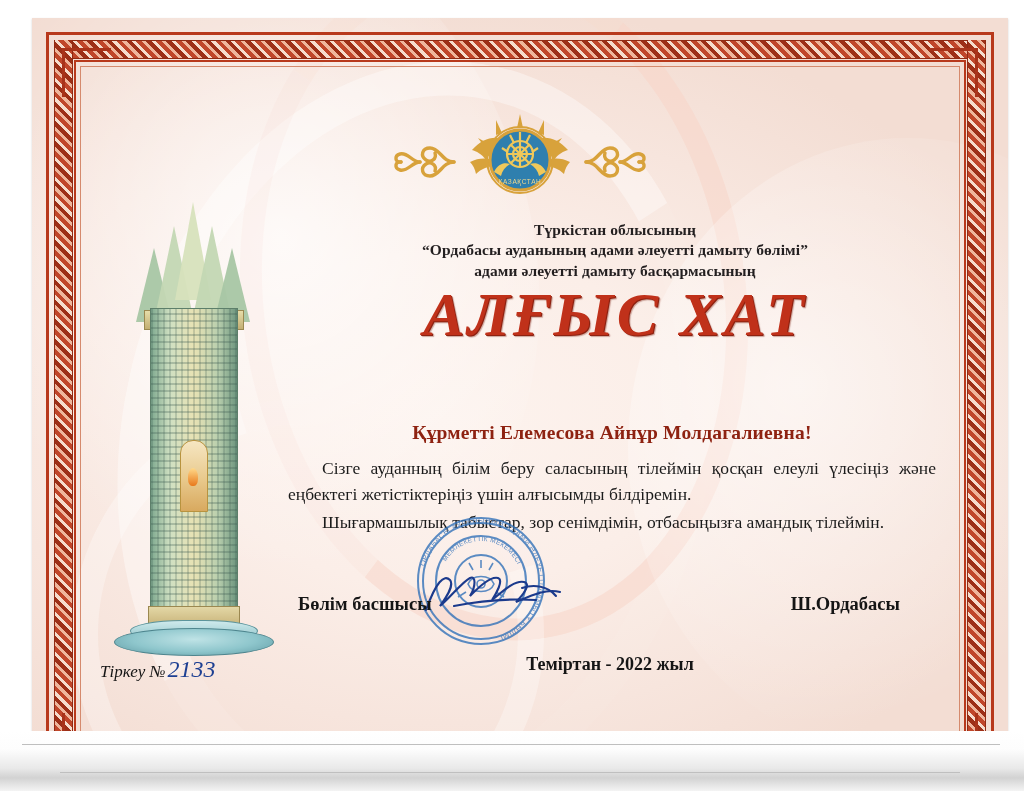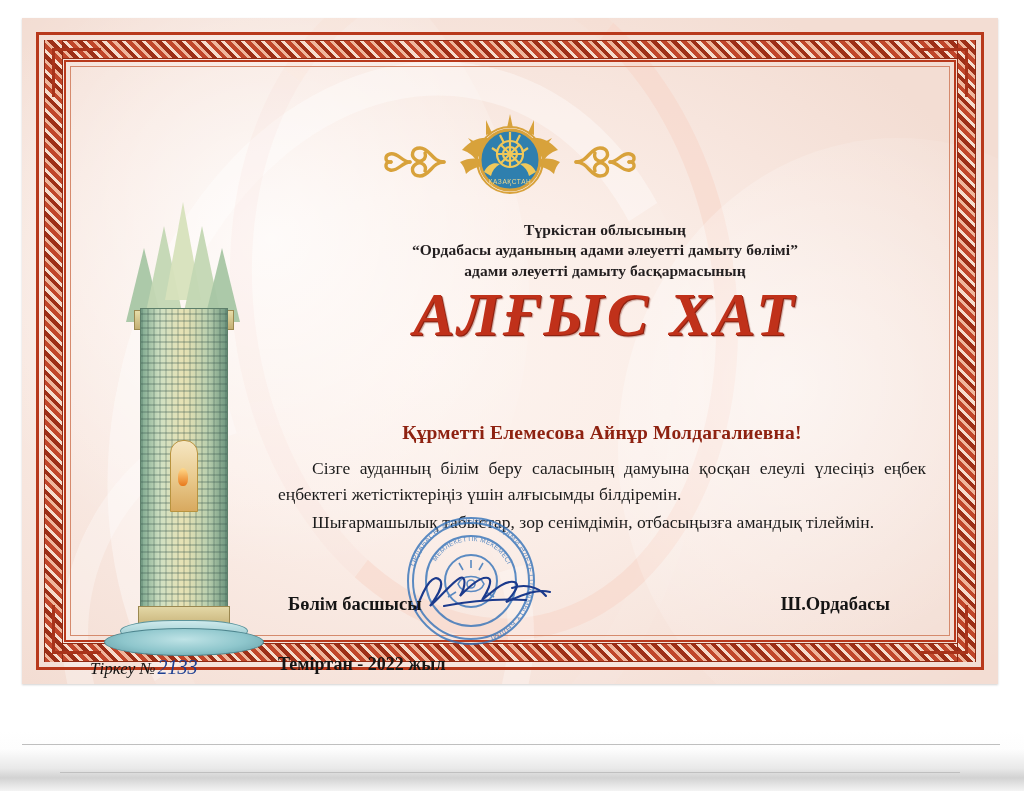--- a/index.html
+++ b/index.html
@@ -35,24 +35,24 @@
     position: absolute;
     left: 22px;
     width: 978px;
     height: 1px;
     background: #bfbfbf;
   }
 
   
   .sheet {
     position: absolute;
-    left: 22px;
+    left: 32px;
     top: 18px;
     width: 976px;
-    height: 666px;
+    height: 774px;
     background:
       radial-gradient(ellipse 620px 420px at 42% 52%, #fdf3ee 0%, #fbeee8 40%, #f7e5dd 72%, #f3ddd3 100%);
     box-shadow: 0 1px 2px rgba(0,0,0,0.18);
     overflow: hidden;
   }
 
   
   .swirl {
     position: absolute;
     border-radius: 50%;
@@ -343,37 +343,38 @@
     opacity: .78;
     color: #2e6fb8;
     pointer-events: none;
   }
 
   
   .footer {
     position: absolute;
     left: 200px; right: 20px;
     top: 580px;
+    text-align: center;
     font-size: 18px;
     font-weight: bold;
     color: #151515;
   }
 
   .reg {
     position: absolute;
     left: 12px;
     top: 582px;
     font-size: 17px;
     font-style: italic;
     color: #151515;
     white-space: nowrap;
   }
   .reg .num {
     color: #1d3f92;
-    font-size: 20px;
+    font-size: 24px;
     font-family: "Liberation Serif", serif;
     margin-left: 2px;
     margin-top: 8px;
   }
 </style>
 </head>
 <body>
 
 <div class="page">
 
@@ -477,21 +478,21 @@
       <div class="org">
         <div>Түркістан облысының</div>
         <div>“Ордабасы ауданының адами әлеуетті дамыту бөлімі”</div>
         <div>адами әлеуетті дамыту басқармасының</div>
       </div>
 
       <div class="title">АЛҒЫС ХАТ</div>
 
       <div class="body-block">
         <div class="salutation">Құрметті Елемесова Айнұр Молдагалиевна!</div>
-        <p class="para">Сізге ауданның білім беру саласының дамуына қосқан елеулі үлесіңіз еңбек еңбектегі жетістіктеріңіз үшін алғысымды білдіремін.</p>
+        <p class="para">Сізге ауданның білім беру саласының тілеймін қосқан елеулі үлесіңіз және еңбектегі жетістіктеріңіз үшін алғысымды білдіремін.</p>
         <p class="para">Шығармашылық табыстар, зор сенімдімін, отбасыңызға амандық тілеймін.</p>
       </div>
 
       <svg class="stamp" viewBox="0 0 150 150">
         <defs>
           <path id="arcOuter" d="M 75,75 m -58,0 a 58,58 0 1,1 116,0 a 58,58 0 1,1 -116,0"></path>
           <path id="arcInner" d="M 75,75 m -40,0 a 40,40 0 1,1 80,0 a 40,40 0 1,1 -80,0"></path>
         </defs>
         <g fill="none" stroke="#2e6fb8" stroke-width="2">
           <circle cx="75" cy="75" r="63"></circle>

